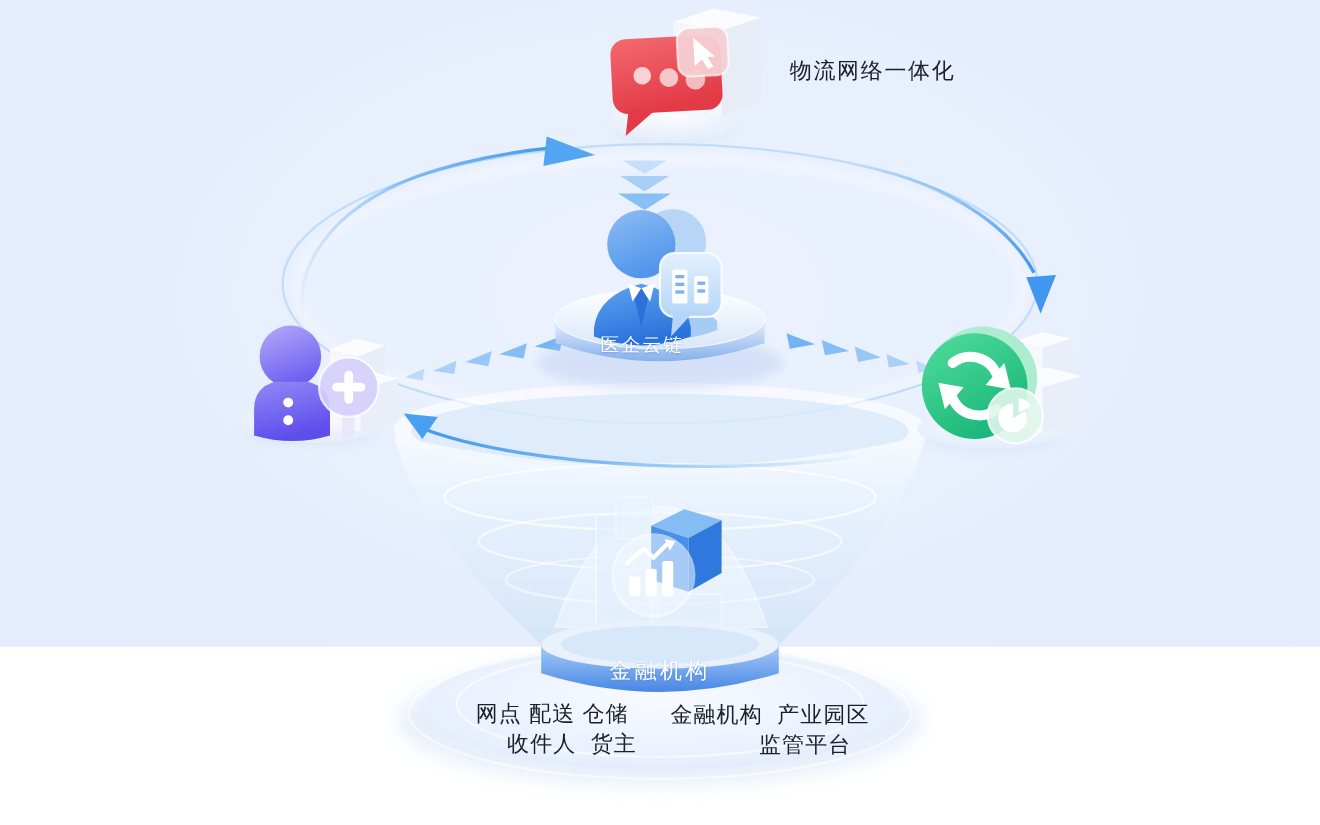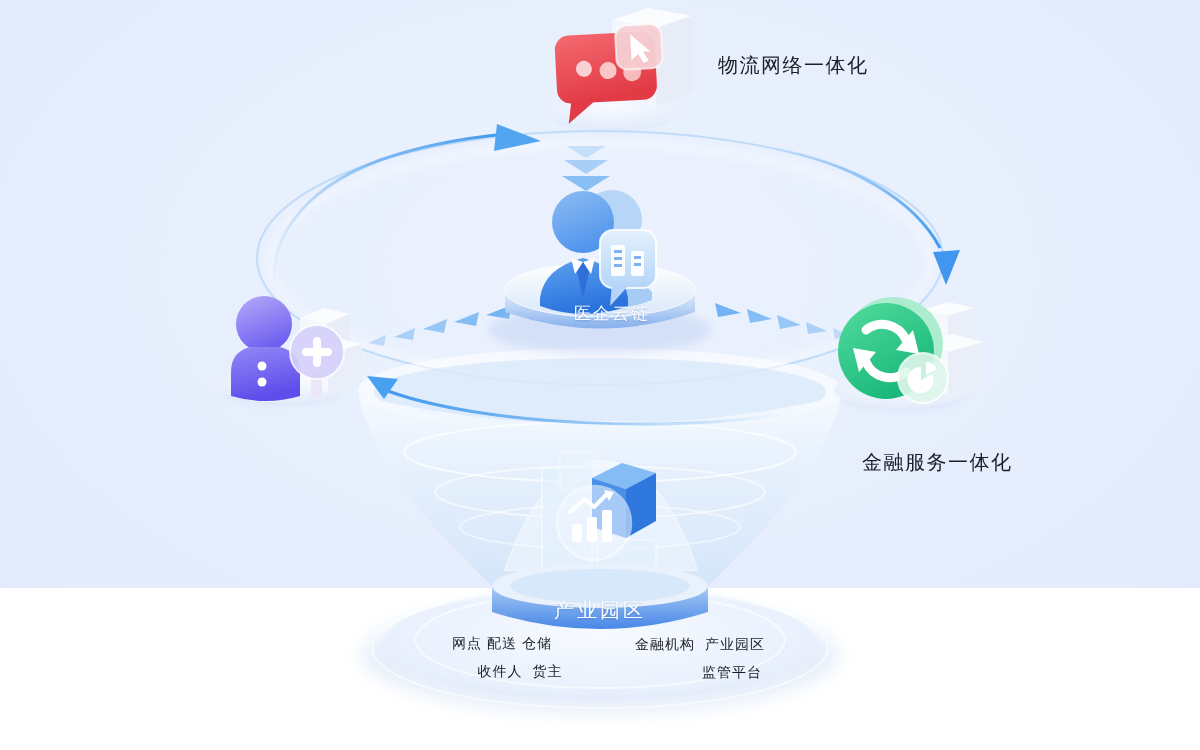--- a/index.html
+++ b/index.html
@@ -17,21 +17,21 @@
     letter-spacing:1.5px;white-space:pre;line-height:1.2;
   }
   .label.center{transform:translateX(-50%);text-align:center;}
   .label.on-blue{
     color:#ffffff;font-weight:500;
     text-shadow:0 1px 2px rgba(40,90,170,0.35);
   }
   .pedestal-label{font-size:17px;letter-spacing:2px;}
   .funnel-label{font-size:20px;letter-spacing:3px;}
   .tag-line{
-    position:absolute;color:#1b1f27;font-size:14px;font-weight:500;
+    position:absolute;color:#1b1f27;font-size:20px;font-weight:500;
     letter-spacing:1px;white-space:pre;transform:translateX(-50%);
   }
 </style>
 </head>
 <body>
 
 <div class="stage">
 
 <svg class="scene" viewBox="0 0 1200 750">
   <defs>
@@ -278,24 +278,23 @@
         <path d="M 921 380 L 921 367 A 13 13 0 1 0 932 374 Z" fill="#ffffff"></path>
         <path d="M 926 375 L 926 362 A 13 13 0 0 1 937 369 Z" fill="#ffffff"></path>
       </g>
     </g>
   </g>
 </svg>
 
 <div class="label" style="left:718px; top:53px;">物流网络一体化</div>
 
 
-<div class="label" style="left:862px; top:450px;">金融服务一体化</div>
-
-<div class="label center on-blue pedestal-label" style="left:612px; top:304px;">医企云链</div>
-
-<div class="label center on-blue funnel-label" style="left:600px; top:598px;">产业园区</div>
+
+<div class="label center on-blue pedestal-label" style="left:584px; top:304px;">医企云链</div>
+
+<div class="label center on-blue funnel-label" style="left:600px; top:598px;">金融机构</div>
 
 <div class="tag-line" style="left:502px; top:635px;">网点 配送 仓储</div>
 <div class="tag-line" style="left:500px; top:663px;margin-left:20px;">收件人  货主</div>
 <div class="tag-line" style="left:700px; top:636px;">金融机构  产业园区</div>
 <div class="tag-line" style="left:684px; top:664px;margin-left:48px;">监管平台</div>
 
 </div>
 
 </body></html>

